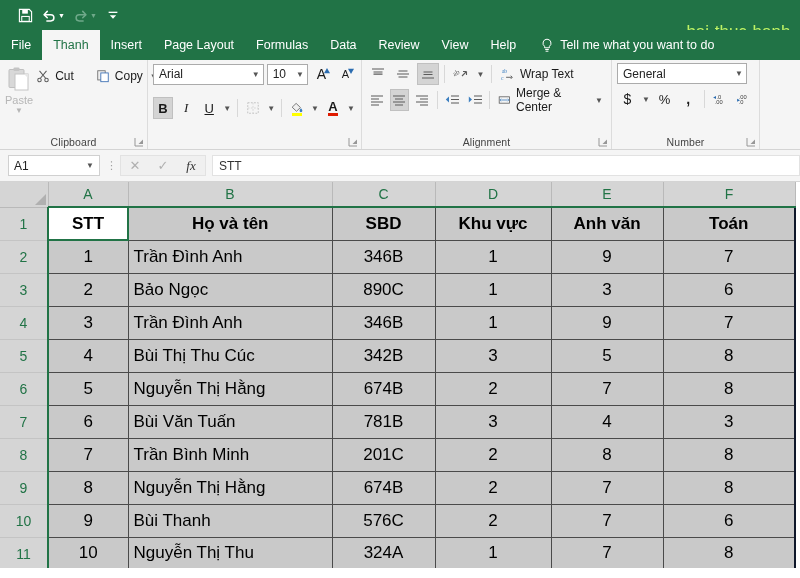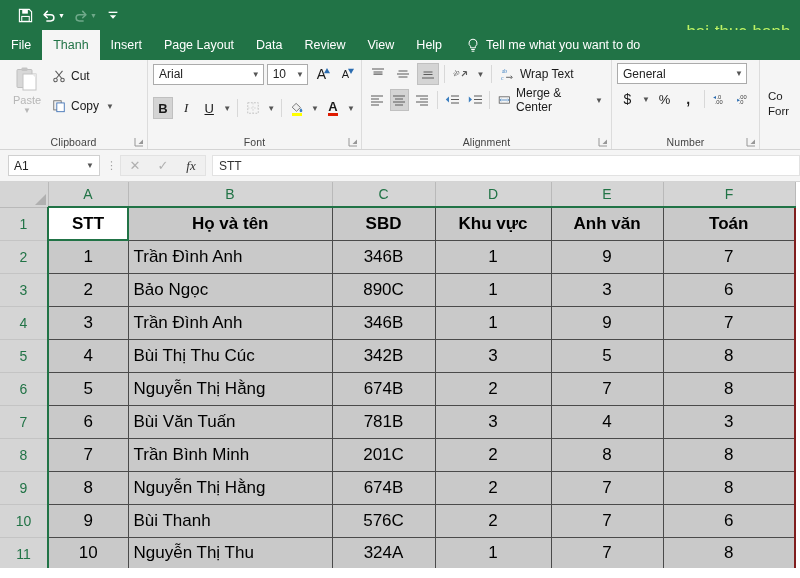--- a/index.html
+++ b/index.html
@@ -63,21 +63,21 @@
   }
   .rrow { display: flex; align-items: center; gap: 3px; }
 
   
   .clipboard { width: 148px; flex-direction: row; align-items: flex-start; }
   .paste-btn {
     width: 44px; display: flex; flex-direction: column; align-items: center;
     padding-top: 3px; color: #b6b6b6; font-size: 11px;
   }
   .paste-caret { font-size: 8px; line-height: 10px; }
-  .clip-items { display: flex; flex-direction: column; gap: 10px; padding-top: 3px; }
+  .clip-items { display: flex; flex-direction: row; gap: 16px; padding-top: 3px; }
   .clip-item {
     display: flex; align-items: center; gap: 5px; font-size: 12px;
     color: #1a1a1a; height: 20px; padding: 0 3px;
   }
   .clip-caret { font-size: 8px; color: #555; margin-left: 2px; }
 
   
   .fontgroup { width: 214px; }
   .fontbox {
     width: 116px; height: 21px; border: 1px solid #ababab; background: #fff;
@@ -180,21 +180,21 @@
     height: 33px; background: #c9c9c9; color: #000;
     font-size: 17px; text-align: center; white-space: nowrap;
     border-right: 1px solid #4a4a4a; border-bottom: 1px solid #4a4a4a;
     font-family: "Liberation Sans", sans-serif;
   }
   td.cell.hdr { font-weight: bold; }
   td.cell.name { text-align: left; padding-left: 5px; }
   td.cell.selected {
     background: #ffffff; border: 2px solid #217346;
   }
-  td.lastcol { border-right: 2px solid #7f1d1d; }
+  td.lastcol { border-right: 2px solid #0f172a; }
   tr.lastrow td.cell { border-bottom: 2px solid #217346; }
 </style>
 </head>
 <body>
 
 <div class="titlebar">
   <div class="qat">
     <div class="qat-btn">
       <svg width="15" height="15" viewBox="0 0 16 16" fill="none">
         <path d="M1.5 1.5h10.5L14.5 4v10.5h-13z" stroke="#fff" stroke-width="1.2" fill="none"></path>
@@ -224,20 +224,21 @@
     </div>
   </div>
   <div class="doc-title">bai-thuc-hanh-</div>
 </div>
 
 <div class="tabbar">
   <div class="tab">File</div>
   <div class="tab active">Thanh</div>
   <div class="tab">Insert</div>
   <div class="tab">Page Layout</div>
+  <div class="tab">Formulas</div>
   <div class="tab">Data</div>
   <div class="tab">Review</div>
   <div class="tab">View</div>
   <div class="tab">Help</div>
   <div class="tellme">
     <svg class="bulb" viewBox="0 0 12 15">
       <path d="M6 1.2a4 4 0 0 0-2.4 7.2v1.4h4.8V8.4A4 4 0 0 0 6 1.2z" fill="none" stroke="#fff" stroke-width="1"></path>
       <rect x="4.2" y="11" width="3.6" height="1" fill="#fff"></rect>
       <rect x="4.6" y="12.7" width="2.8" height="1" fill="#fff"></rect>
     </svg>
@@ -333,21 +334,20 @@
         </svg>
         <div class="underbar" style="background:#ffff00;"></div>
       </div>
       <span class="mini-caret">▼</span>
       <div class="ibtn">
         <span style="font-size:13px;font-weight:bold;margin-bottom:3px;">A</span>
         <div class="underbar" style="background:#e01b00;"></div>
       </div>
       <span class="mini-caret">▼</span>
     </div>
-    <div class="rgroup-label">Font</div>
     <svg class="dialog-launcher" viewBox="0 0 10 10">
       <path d="M1 1v8h8" stroke="#666" stroke-width="1" fill="none"></path>
       <path d="M9 2.5 4.5 7h4.5z" fill="#666"></path>
     </svg>
   </div>
 
   <div class="rgroup aligngroup">
     <div class="rrow" style="margin-bottom:4px;">
       <div class="ibtn">
         <svg class="align-ico" viewBox="0 0 16 14">
@@ -462,26 +462,20 @@
         </svg>
       </div>
     </div>
     <div class="rgroup-label">Number</div>
     <svg class="dialog-launcher" viewBox="0 0 10 10">
       <path d="M1 1v8h8" stroke="#666" stroke-width="1" fill="none"></path>
       <path d="M9 2.5 4.5 7h4.5z" fill="#666"></path>
     </svg>
   </div>
 
-  <div class="rgroup stylesgroup">
-    <div class="styles-txt">
-      <div>Co</div>
-      <div>Forr</div>
-    </div>
-  </div>
 </div>
 
 <div class="formulabar">
   <div class="namebox">
     <span>A1</span>
     <span class="sel-caret">▼</span>
   </div>
   <span class="fb-dots">⋮</span>
   <div class="fb-btns">
     <div class="fb-btn">✕</div>

